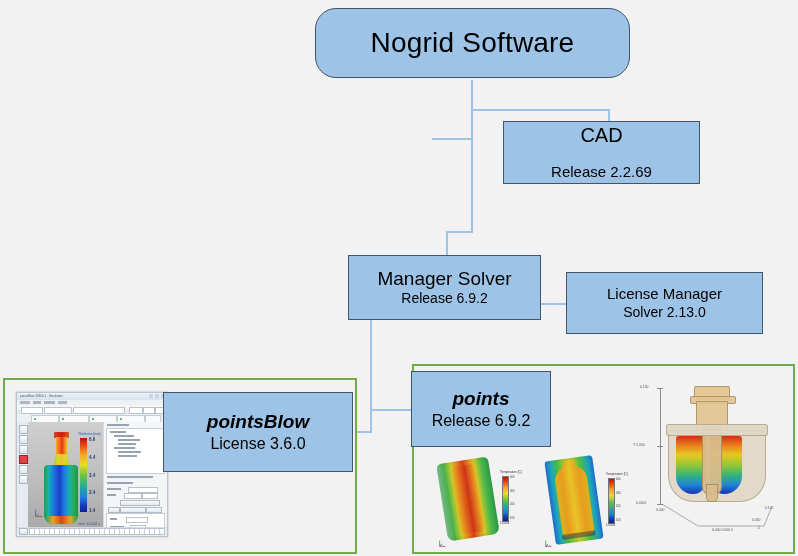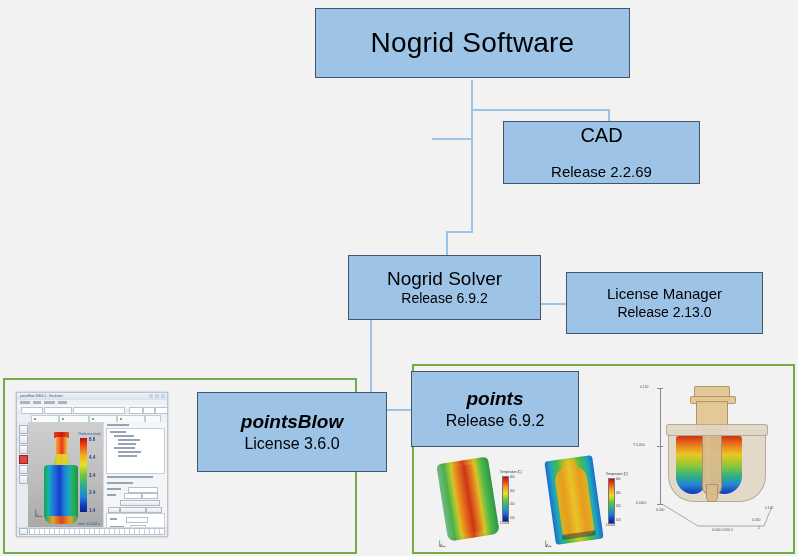--- a/index.html
+++ b/index.html
@@ -551,43 +551,43 @@
       <div class="asm-lobe" style="left:78px; top:62px; width:32px; height:58px;
                   border-radius:3px 3px 18px 14px;"></div>
 
       <div class="asm-core" style="left:70px; top:55px; width:18px; height:64px; border-radius:2px 2px 8px 8px;"></div>
       <div class="asm-core" style="left:74px; top:110px; width:10px; height:16px; border-radius:0 0 5px 5px;"></div>
 
       <div class="asm-shell" style="left:34px; top:50px; width:100px; height:10px; border-radius:3px;"></div>
     </div>
   </div>
 
-  <div class="node" id="node-nogrid-software" style="left:315px; top:8px; width:315px; height:70px;">
+  <div class="node" id="node-nogrid-software" style="left:315px; top:8px; width:315px; height:70px;border-radius:21px;">
     <span class="title">Nogrid Software</span>
   </div>
 
 
   <div class="node" id="node-cad" style="left:503px; top:121px; width:197px; height:63px;">
     <span class="title">CAD</span>
     <span class="sub">Release 2.2.69</span>
   </div>
 
   <div class="node" id="node-nogrid-solver" style="left:348px; top:255px; width:193px; height:65px;">
-    <span class="title">Nogrid Solver</span>
+    <span class="title">Manager Solver</span>
     <span class="sub">Release 6.9.2</span>
   </div>
 
   <div class="node" id="node-license-manager" style="left:566px; top:272px; width:197px; height:62px;">
     <span class="title">License Manager</span>
-    <span class="sub">Release 2.13.0</span>
-  </div>
-
-  <div class="node" id="node-pointsblow" style="left:163px; top:392px; width:190px; height:80px;margin-left:34px;">
+    <span class="sub">Solver 2.13.0</span>
+  </div>
+
+  <div class="node" id="node-pointsblow" style="left:163px; top:392px; width:190px; height:80px;">
     <span class="title">pointsBlow</span>
     <span class="sub">License 3.6.0</span>
   </div>
 
-  <div class="node" id="node-points" style="left:411px; top:371px; width:168px; height:76px;">
+  <div class="node" id="node-points" style="left:411px; top:371px; width:140px; height:76px;">
     <span class="title">points</span>
     <span class="sub">Release 6.9.2</span>
   </div>
 
 </div>
 
 </body></html>

